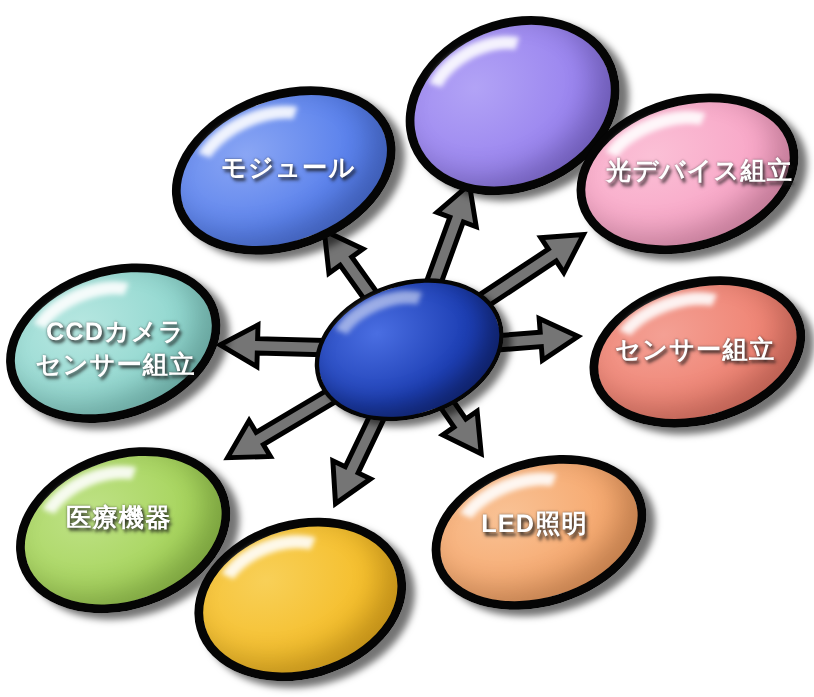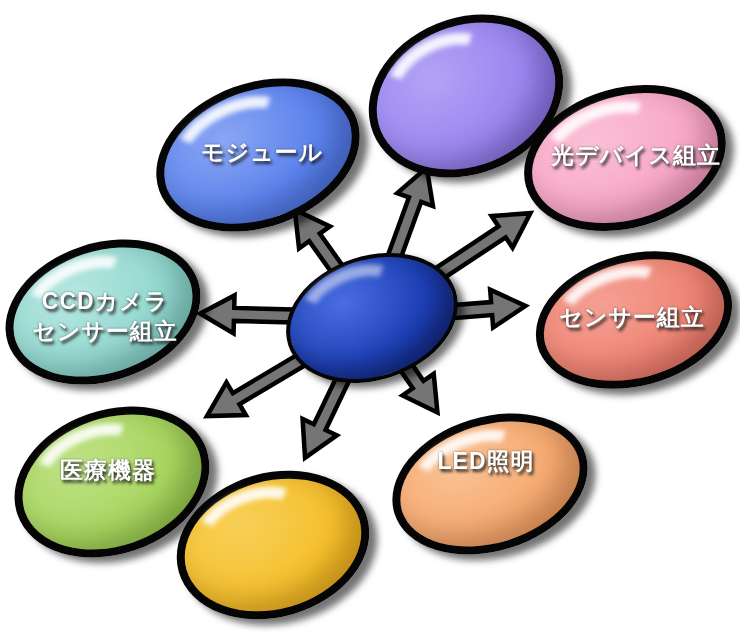--- a/index.html
+++ b/index.html
@@ -115,18 +115,18 @@
     <div class="lbl-line">センサー組立</div>
   </div>
   <div class="node-label" style="left: 632px; top: 318px;">
     <div class="lbl-line">センサー組立</div>
 
   </div>
   <div class="node-label" style="left: 108px; top: 471px; text-align: center;">
     <div class="lbl-line">医療機器</div>
 
   </div>
-  <div class="node-label" style="left: 486px; top: 462px;">
+  <div class="node-label" style="left: 486px; top: 477px;">
     <div class="lbl-line">LED照明</div>
 
   </div>
 
 </div>
 
 </body></html>

